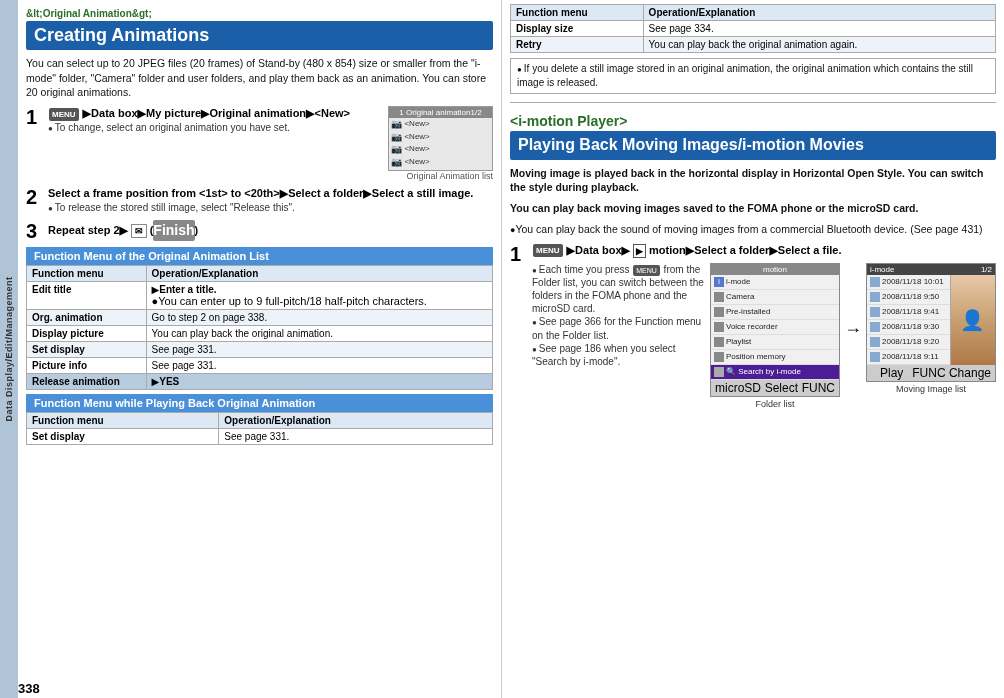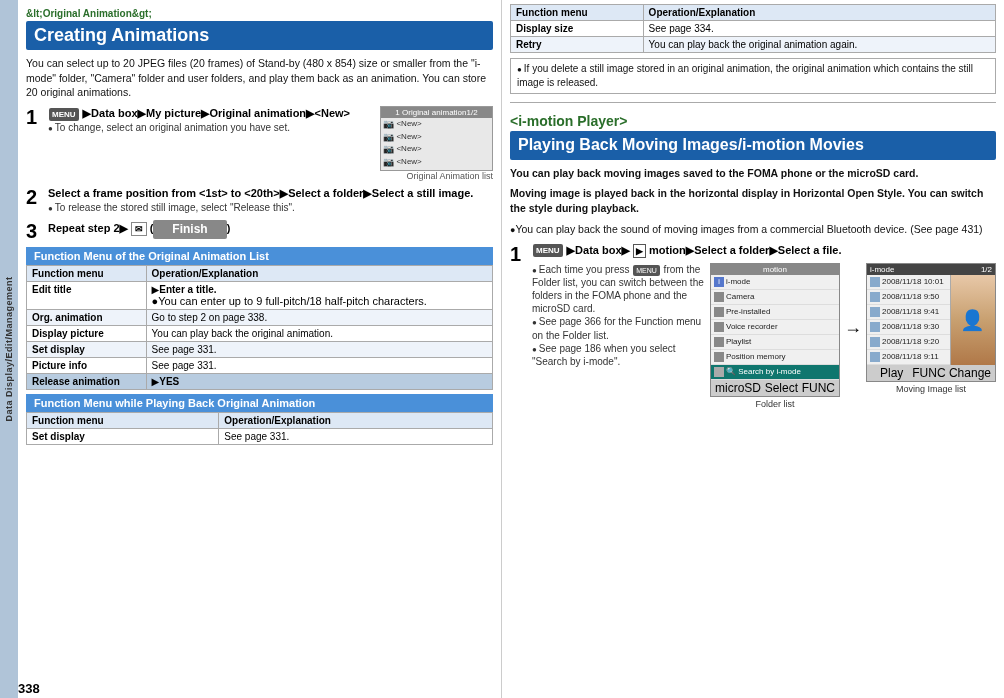--- a/index.html
+++ b/index.html
@@ -112,22 +112,22 @@
       padding: 1px 3px;
       border-radius: 2px;
       vertical-align: middle;
       margin: 0 1px;
     }
 
     .finish-btn {
       display: inline-block;
       background: #888;
       color: #fff;
-      font-size: 12px;
-      padding: 1px 19px;
+      font-size: 14px;
+      padding: 1px 0;
       border-radius: 2px;
       vertical-align: middle;
     }
 
     .small-image-placeholder {
       border: 1px solid #999;
       width: 100px;
       height: 65px;
       float: right;
       margin-left: 8px;
@@ -262,21 +262,21 @@
       display: flex;
       align-items: center;
       padding: 1px 3px;
       border-bottom: 1px solid #ddd;
       font-size: 8px;
       color: #222;
       line-height: 1.5;
     }
 
     .phone-row.highlighted {
-      background: #0f766e;
+      background: #4c1d95;
       color: #fff;
     }
 
     .phone-bottom-bar {
       background: #ccc;
       display: flex;
       justify-content: space-between;
       padding: 1px 4px;
       font-size: 12px;
     }
@@ -314,21 +314,21 @@
     <div class="section-tag">&amp;lt;Original Animation&amp;gt;</div>
 
     <div class="section-title-box">Creating Animations</div>
 
     <div class="body-text">You can select up to 20 JPEG files (20 frames) of Stand-by (480 x 854) size or smaller from the "i-mode" folder, "Camera" folder and user folders, and play them back as an animation. You can store 20 original animations.</div>
 
     <div class="step-container">
       <div class="step-num">1</div>
       <div class="step-content">
 
-        <div class="small-image-placeholder" style="float:right;margin-left:6px;width:113px;">
+        <div class="small-image-placeholder" style="float:right;margin-left:6px;width:105px;">
           <div class="sim-screen-header">1 Original animation1/2</div>
           <div class="sim-screen-row"><span style="font-size:9px;">📷</span>&nbsp;&lt;New&gt;</div>
           <div class="sim-screen-row"><span style="font-size:9px;">📷</span>&nbsp;&lt;New&gt;</div>
           <div class="sim-screen-row"><span style="font-size:9px;">📷</span>&nbsp;&lt;New&gt;</div>
           <div class="sim-screen-row"><span style="font-size:9px;">📷</span>&nbsp;&lt;New&gt;</div>
         </div>
         <div class="step-text">
           <span class="menu-icon">MENU</span>
           ▶<b>Data box</b>▶<b>My picture</b>▶<b>Original animation</b>▶<b>&lt;New&gt;</b>
         </div>
@@ -431,22 +431,22 @@
       </div>
     </div>
   </div>
 
   <div class="divider-line" style="margin:4px 8px;"></div>
 
   <div class="right-content">
     <div class="right-section-tag">&lt;i-motion Player&gt;</div>
     <div class="right-section-title-box">Playing Back Moving Images/i-motion Movies</div>
 
+    <div class="body-text"><b>Moving image is played back in the horizontal display in Horizontal Open Style. You can switch the style during playback.</b></div>
     <div class="body-text"><b>You can play back moving images saved to the FOMA phone or the microSD card.</b></div>
-    <div class="body-text"><b>Moving image is played back in the horizontal display in Horizontal Open Style. You can switch the style during playback.</b></div>
     <div class="body-text">
       <span style="font-size:9px;">●</span>You can play back the sound of moving images from a commercial Bluetooth device. (See page 431)
     </div>
 
     <div class="step-container">
       <div class="step-num">1</div>
       <div class="step-content">
         <div class="step-text">
           <span class="menu-icon">MENU</span>
           ▶<b>Data box</b>▶ <span style="border:1px solid #555;padding:1px 2px;font-size:9px;">▶</span> <b>motion</b>▶<b>Select a folder</b>▶<b>Select a file.</b>

